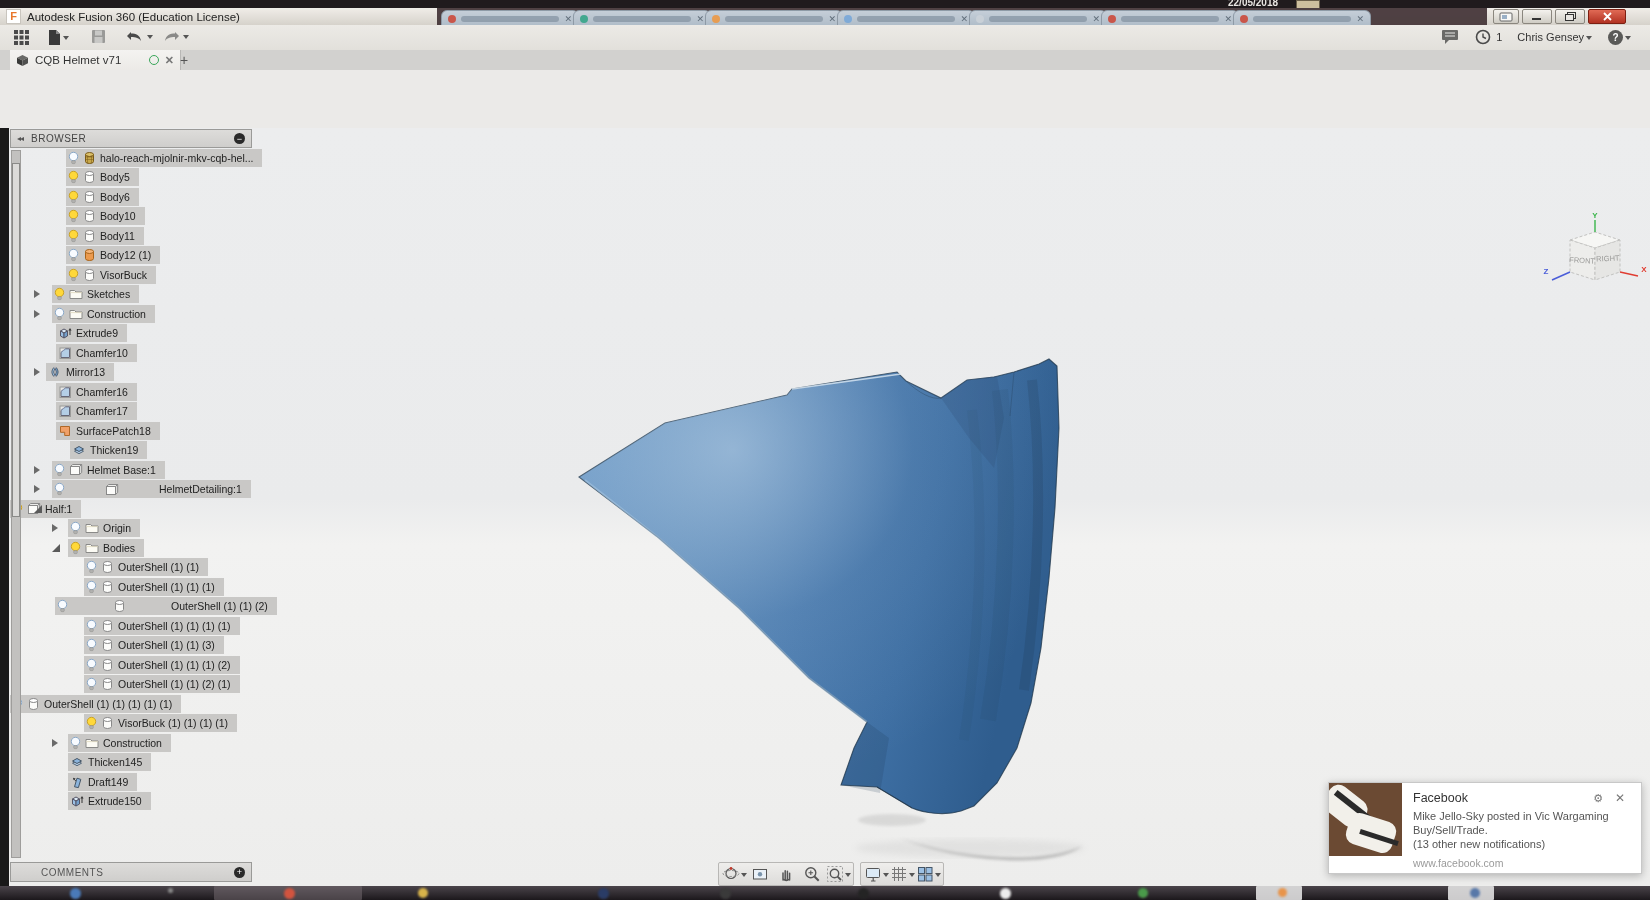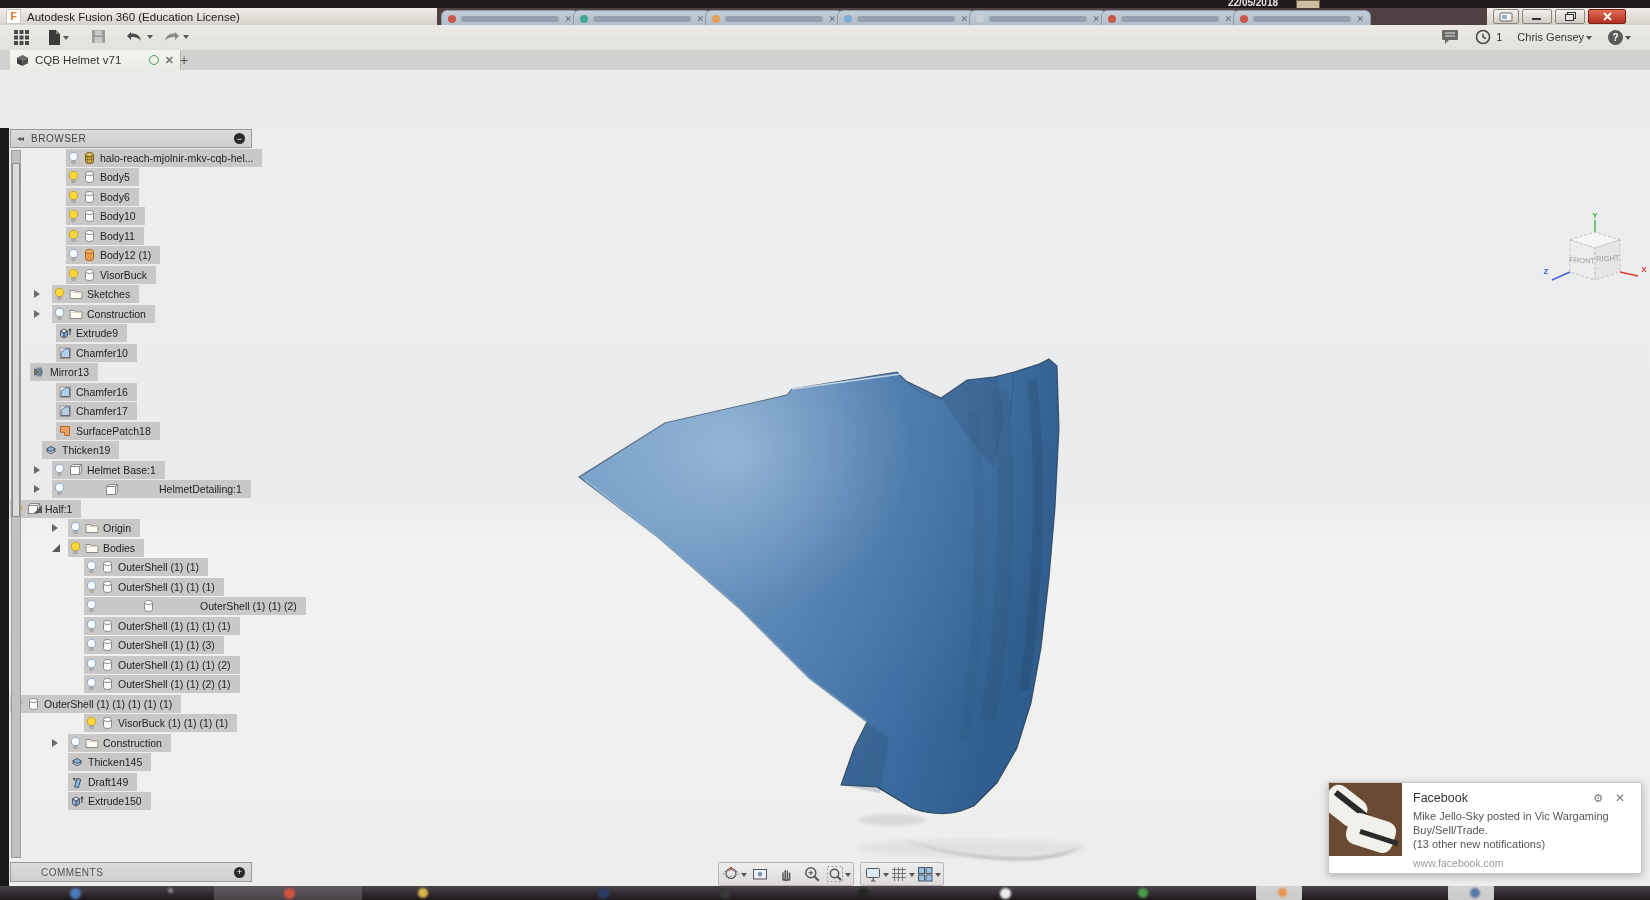--- a/index.html
+++ b/index.html
@@ -709,21 +709,21 @@
               <rect x="2" y="2" width="10.5" height="10.5" fill="#e8e8e6" stroke="#9a9a98"></rect>
               <path d="M3,11.5 V6.5 L7.5,2.8 H11.5 V11.5 z" fill="#b4cee6" stroke="#667"></path>
               <path d="M3,6.5 L7.5,2.8" stroke="#8898b8"></path>
             </svg>
           </span>
           <span class="tlabel">Chamfer10</span>
         </span>
       </div>
       <div class="trow">
         <span class="exp c" style="left:24px;"></span>
-        <span class="pill" style="margin-left:20px;justify-content:flex-end;">
+        <span class="pill" style="margin-left:36px;justify-content:flex-end;">
           <span style="display:flex;">
             <svg width="14" height="14">
               <path d="M5.5,2.8 q-3.2,4.2 0,8.4 l1.2,-1.1 q-2.2,-3.1 0,-6.2 z" fill="#9cc0e4" stroke="#567"></path>
               <path d="M8.5,2.8 q3.2,4.2 0,8.4 l-1.2,-1.1 q2.2,-3.1 0,-6.2 z" fill="#6a96c4" stroke="#567"></path>
               <path d="M7,1.8 v10.6" stroke="#99a" stroke-dasharray="1.5,1.5" stroke-width="0.7"></path>
             </svg>
           </span>
           <span class="tlabel">Mirror13</span>
         </span>
       </div>
@@ -755,21 +755,21 @@
         <span class="pill" style="margin-left:46px;">
           <span style="display:flex;">
             <svg width="14" height="14">
               <path d="M2.5,2.5 h9 v9 h-4.8 v-3.2 h-4.2 z" fill="#f0a068" stroke="#b06828"></path>
             </svg>
           </span>
           <span class="tlabel">SurfacePatch18</span>
         </span>
       </div>
       <div class="trow">
-        <span class="pill" style="margin-left:32px;">
+        <span class="pill" style="margin-left:60px;">
           <span style="display:flex;">
             <svg width="14" height="14">
               <path d="M2.5,8.2 L7,5.7 l4.5,2.5 L7,10.7 z" fill="#b8d0e8" stroke="#567"></path>
               <path d="M2.5,6 L7,3.5 l4.5,2.5 L7,8.5 z" fill="#8cb4dc" stroke="#456"></path>
             </svg>
           </span>
           <span class="tlabel">Thicken19</span>
         </span>
       </div>
       <div class="trow">
@@ -879,21 +879,21 @@
           <span style="display:flex;">
             <svg width="13" height="14">
               <path d="M2.5,3.5 v7 a4,2 0 0 0 8,0 v-7 z" fill="#fbfbf9" stroke="#888"></path>
               <ellipse cx="6.5" cy="3.5" rx="4" ry="2" fill="#fff" stroke="#888"></ellipse>
             </svg>
           </span>
           <span class="tlabel">OuterShell (1) (1) (1)</span>
         </span>
       </div>
       <div class="trow">
-        <span class="pill" style="margin-left:74px;gap:45px;">
+        <span class="pill" style="margin-left:45px;gap:45px;">
           <svg width="11" height="14">
             <circle cx="5.5" cy="5.5" r="4.2" fill="#f8fbff" stroke="#8aa8c8"></circle>
             <rect x="3.7" y="9.6" width="3.6" height="3" rx="1" fill="#b2b2b0" stroke="#8a8a88" stroke-width="0.5"></rect>
           </svg>
           <span style="display:flex;">
             <svg width="13" height="14">
               <path d="M2.5,3.5 v7 a4,2 0 0 0 8,0 v-7 z" fill="#fbfbf9" stroke="#888"></path>
               <ellipse cx="6.5" cy="3.5" rx="4" ry="2" fill="#fff" stroke="#888"></ellipse>
             </svg>
           </span>

